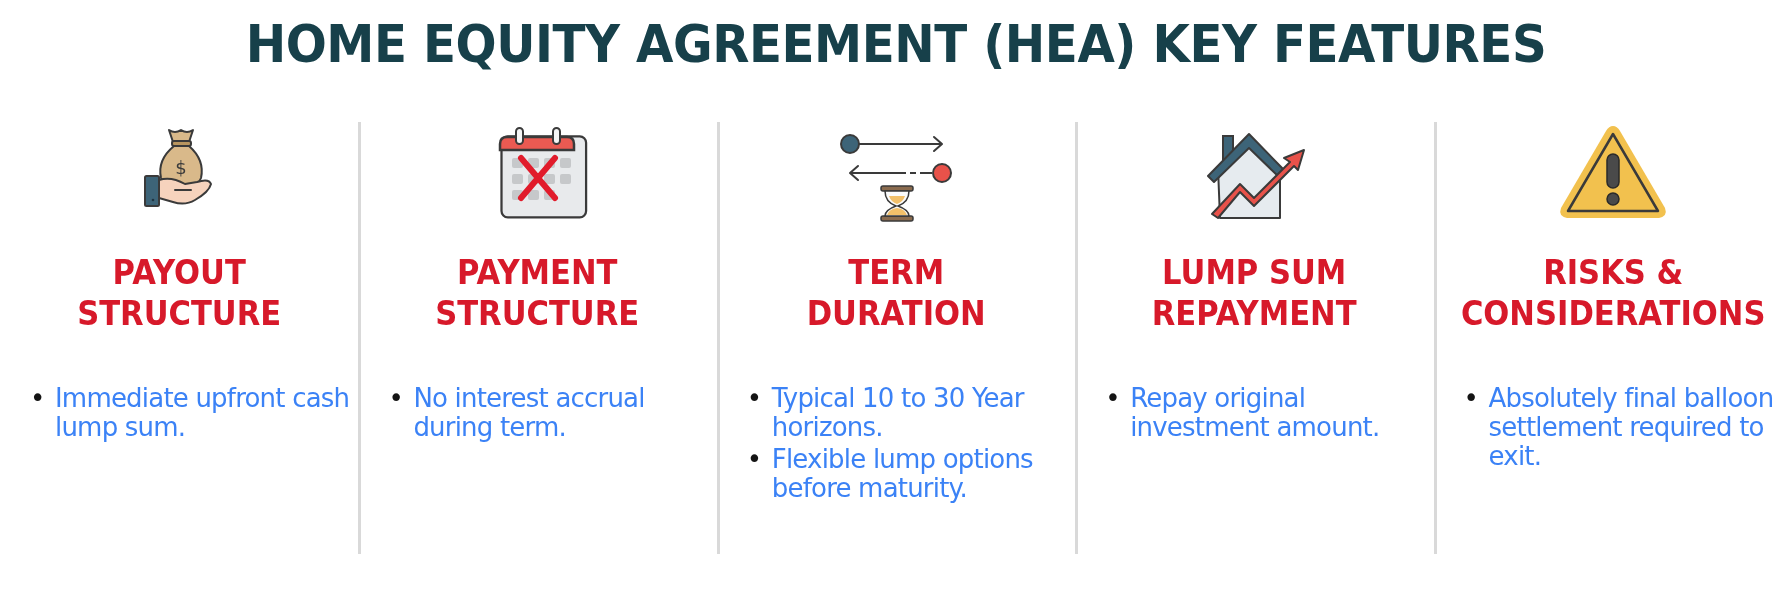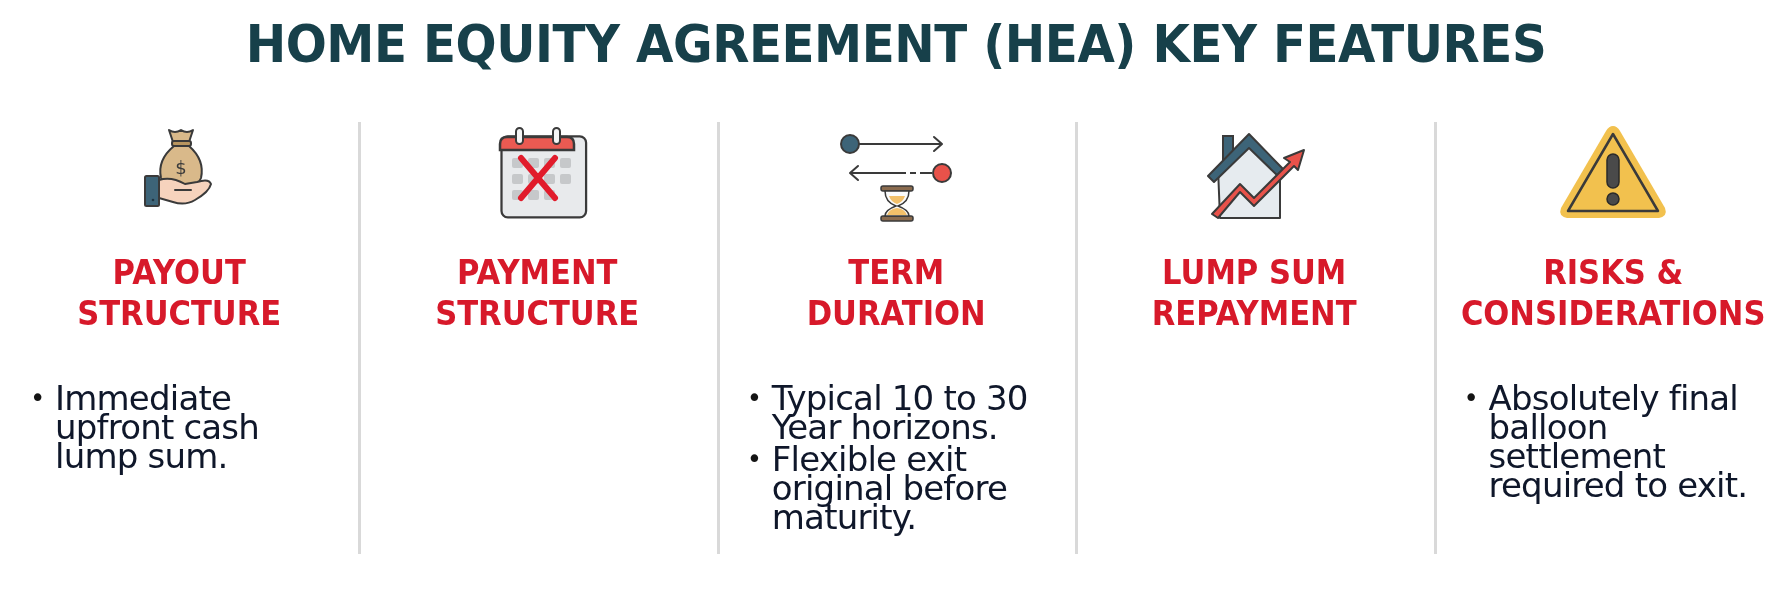--- a/index.html
+++ b/index.html
@@ -35,21 +35,21 @@
       font-family: "DejaVu Sans", sans-serif; font-weight: bold;
       font-size: 34px; line-height: 41px; color: #d7192a;
       transform: scaleX(0.9); transform-origin: center;
     }
     .bullets {
       position: absolute; left: 30px; top: 262px; width: 320px; list-style: none;
     }
     .bullets li {
       position: relative; padding-left: 25px;
       font-family: "DejaVu Sans", sans-serif;
-      font-size: 34px; line-height: 29px; color: #0f172a;
+      font-size: 26px; line-height: 29px; color: #3b82f6;
       letter-spacing: -0.8px; margin-bottom: 3px;
     }
     .bullets li::before {
       content: "\2022"; position: absolute; left: 0; top: 0;
       font-size: 26px; color: #141414;
     }
   </style>
 </head>
 <body>
 
@@ -104,20 +104,21 @@
             <rect x="56" y="68" width="11" height="10" rx="2"></rect>
           </g>
           <path d="M33 36 L67 76 M67 36 L33 76" stroke="#e11b2b" stroke-width="6" stroke-linecap="round"></path>
         </svg>
       </div>
       <h2 class="heading">
         <span>PAYMENT</span><br>
         <span>STRUCTURE</span>
       </h2>
       <ul class="bullets">
+        <li>No interest accrual during term.</li>
       </ul>
     </section>
 
     <section class="col">
       <div class="icon-wrap">
         <svg width="120" height="100" viewBox="0 0 120 100">
 
           <line x1="14" y1="22" x2="106" y2="22" stroke="#3a3a3a" stroke-width="2"></line>
           <path d="M98 15 L106 22 L98 29" fill="none" stroke="#3a3a3a" stroke-width="2" stroke-linecap="round" stroke-linejoin="round"></path>
           <circle cx="14" cy="22" r="9" fill="#3d6478" stroke="#3a3a3a" stroke-width="2"></circle>
@@ -134,21 +135,21 @@
           <path d="M53 74 L69 74 Q67 80 61 82 Q55 80 53 74 Z" fill="#f2c06a"></path>
           <path d="M51 93 Q53 87 61 86 Q69 87 71 93 Z" fill="#f2c06a"></path>
         </svg>
       </div>
       <h2 class="heading">
         <span>TERM</span><br>
         <span>DURATION</span>
       </h2>
       <ul class="bullets">
         <li>Typical 10 to 30 Year horizons.</li>
-        <li>Flexible exit original before maturity.</li>
+        <li>Flexible lump options before maturity.</li>
       </ul>
     </section>
 
     <section class="col">
       <div class="icon-wrap">
         <svg width="120" height="100" viewBox="0 0 120 100">
 
           <path d="M24 46 L55 16 L86 46 L86 96 L26 96 Z" fill="#e6ebef" stroke="#3a3a3a" stroke-width="2" stroke-linejoin="round"></path>
 
           <rect x="29" y="14" width="10" height="24" fill="#3d6478" stroke="#3a3a3a" stroke-width="2"></rect>
@@ -156,20 +157,21 @@
           <path d="M14 54 L55 12 L92 50 L86 56 L55 26 L20 60 Z" fill="#3d6478" stroke="#3a3a3a" stroke-width="2" stroke-linejoin="round"></path>
 
           <path d="M18 92 L46 62 L60 76 L96 40 L90 36 L110 28 L104 48 L100 44 L60 84 L46 70 L24 96 Z" fill="#e8524a" stroke="#3a3a3a" stroke-width="2" stroke-linejoin="round"></path>
         </svg>
       </div>
       <h2 class="heading">
         <span>LUMP SUM</span><br>
         <span>REPAYMENT</span>
       </h2>
       <ul class="bullets">
+        <li>Repay original investment amount.</li>
       </ul>
     </section>
 
     <section class="col">
       <div class="icon-wrap">
         <svg width="120" height="100" viewBox="0 0 120 100">
           <path d="M60 4 Q64 4 67 9 L112 86 Q115 94 106 96 L14 96 Q5 94 8 86 L53 9 Q56 4 60 4 Z" fill="#f2c14e"></path>
           <path d="M60 12 L105 89 L15 89 Z" fill="#f2c14e" stroke="#3a3a3a" stroke-width="2.5" stroke-linejoin="round"></path>
           <rect x="54" y="32" width="12" height="34" rx="6" fill="#4a4a4a" stroke="#2a2a2a" stroke-width="1.5"></rect>
           <circle cx="60" cy="77" r="6" fill="#4a4a4a" stroke="#2a2a2a" stroke-width="1.5"></circle>

